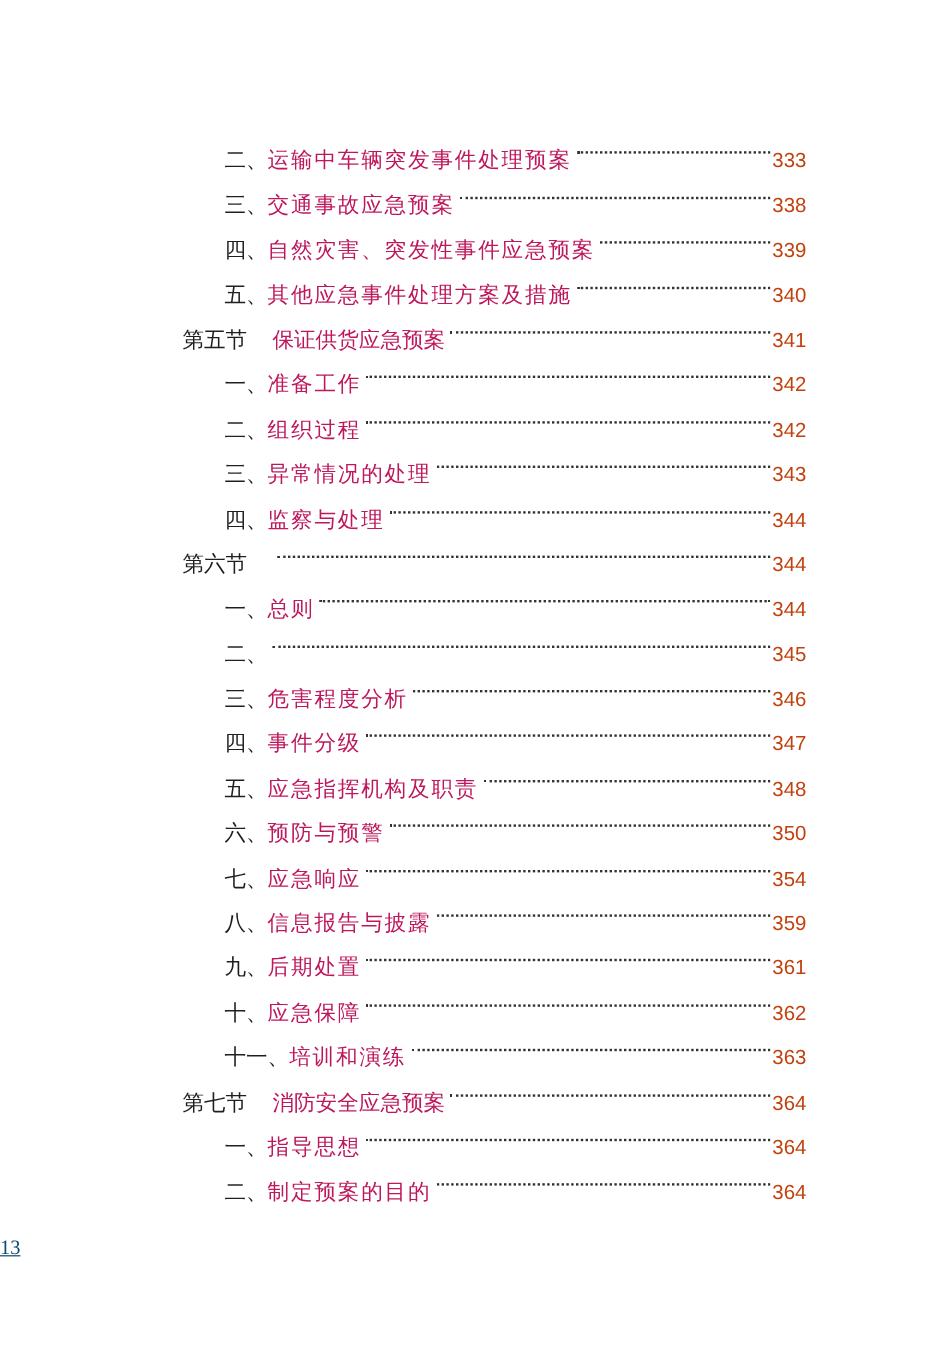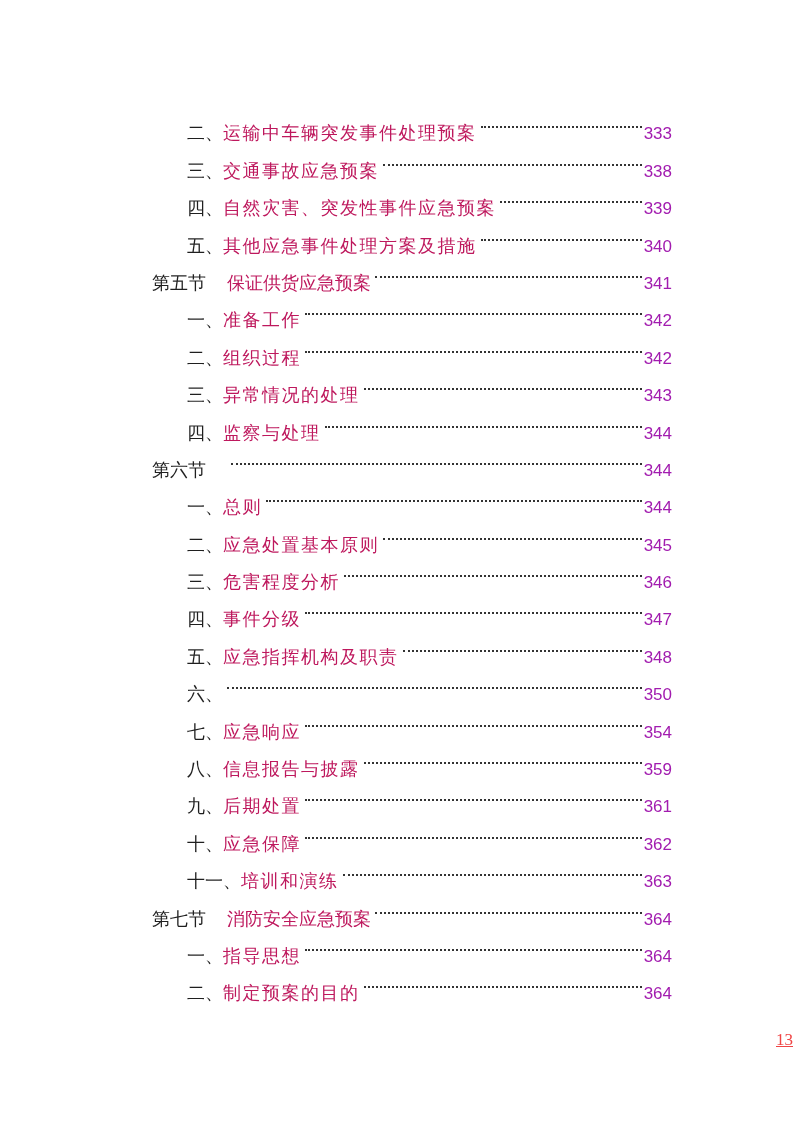--- a/index.html
+++ b/index.html
@@ -68,31 +68,31 @@
       position: absolute;
       left: 0;
       right: 0;
       bottom: 11px;
       border-bottom: 2px dotted #333333;
     }
     .page-num {
       flex: 0 0 auto;
       font-family: "Liberation Sans", sans-serif;
       font-size: 17px;
-      color: #a21caf;
+      color: #c2410c;
     }
     .footer-page {
       position: absolute;
       left: 0;
       width: 793px;
       top: 1030px;
-      text-align: right;
+      text-align: left;
       font-family: "Liberation Serif", serif;
       font-size: 17px;
-      color: #ef4444;
+      color: #0c4a6e;
       text-decoration: underline;
     }
   </style>
 </head>
 <body>
 
 <div class="page">
   <div class="toc">
     <div class="toc-row level-2">
       <span class="prefix">二、</span>
@@ -154,21 +154,20 @@
       <span class="page-num">344</span>
     </div>
     <div class="toc-row level-2">
       <span class="prefix">一、</span>
       <span class="title">总则</span>
       <span class="leader"></span>
       <span class="page-num">344</span>
     </div>
     <div class="toc-row level-2">
       <span class="prefix">二、</span>
-      <span class="title">应急处置基本原则</span>
       <span class="leader"></span>
       <span class="page-num">345</span>
     </div>
     <div class="toc-row level-2">
       <span class="prefix">三、</span>
       <span class="title">危害程度分析</span>
       <span class="leader"></span>
       <span class="page-num">346</span>
     </div>
     <div class="toc-row level-2">
@@ -178,20 +177,21 @@
       <span class="page-num">347</span>
     </div>
     <div class="toc-row level-2">
       <span class="prefix">五、</span>
       <span class="title">应急指挥机构及职责</span>
       <span class="leader"></span>
       <span class="page-num">348</span>
     </div>
     <div class="toc-row level-2">
       <span class="prefix">六、</span>
+      <span class="title">预防与预警</span>
       <span class="leader"></span>
       <span class="page-num">350</span>
     </div>
     <div class="toc-row level-2">
       <span class="prefix">七、</span>
       <span class="title">应急响应</span>
       <span class="leader"></span>
       <span class="page-num">354</span>
     </div>
     <div class="toc-row level-2">

